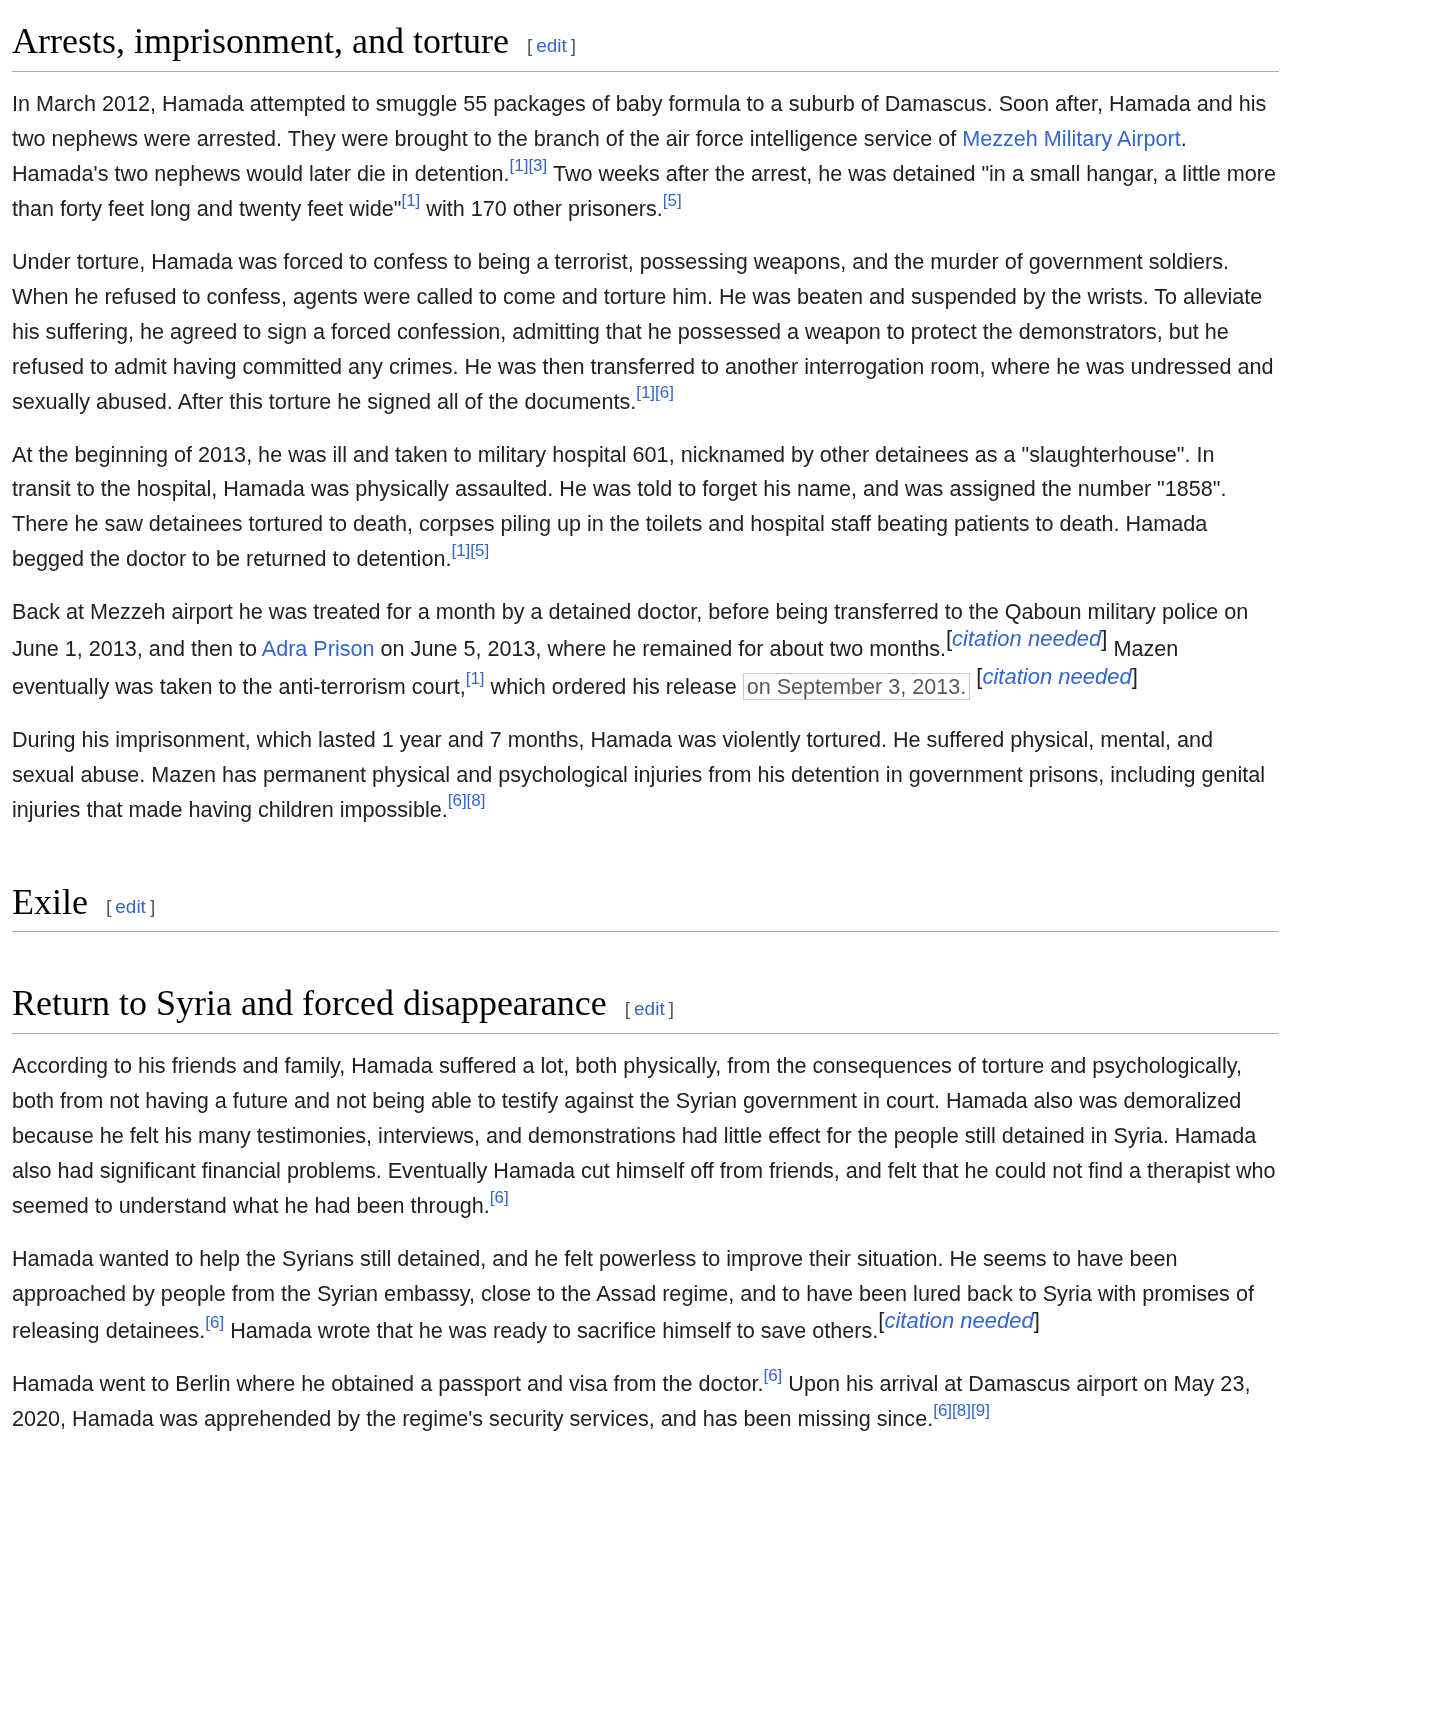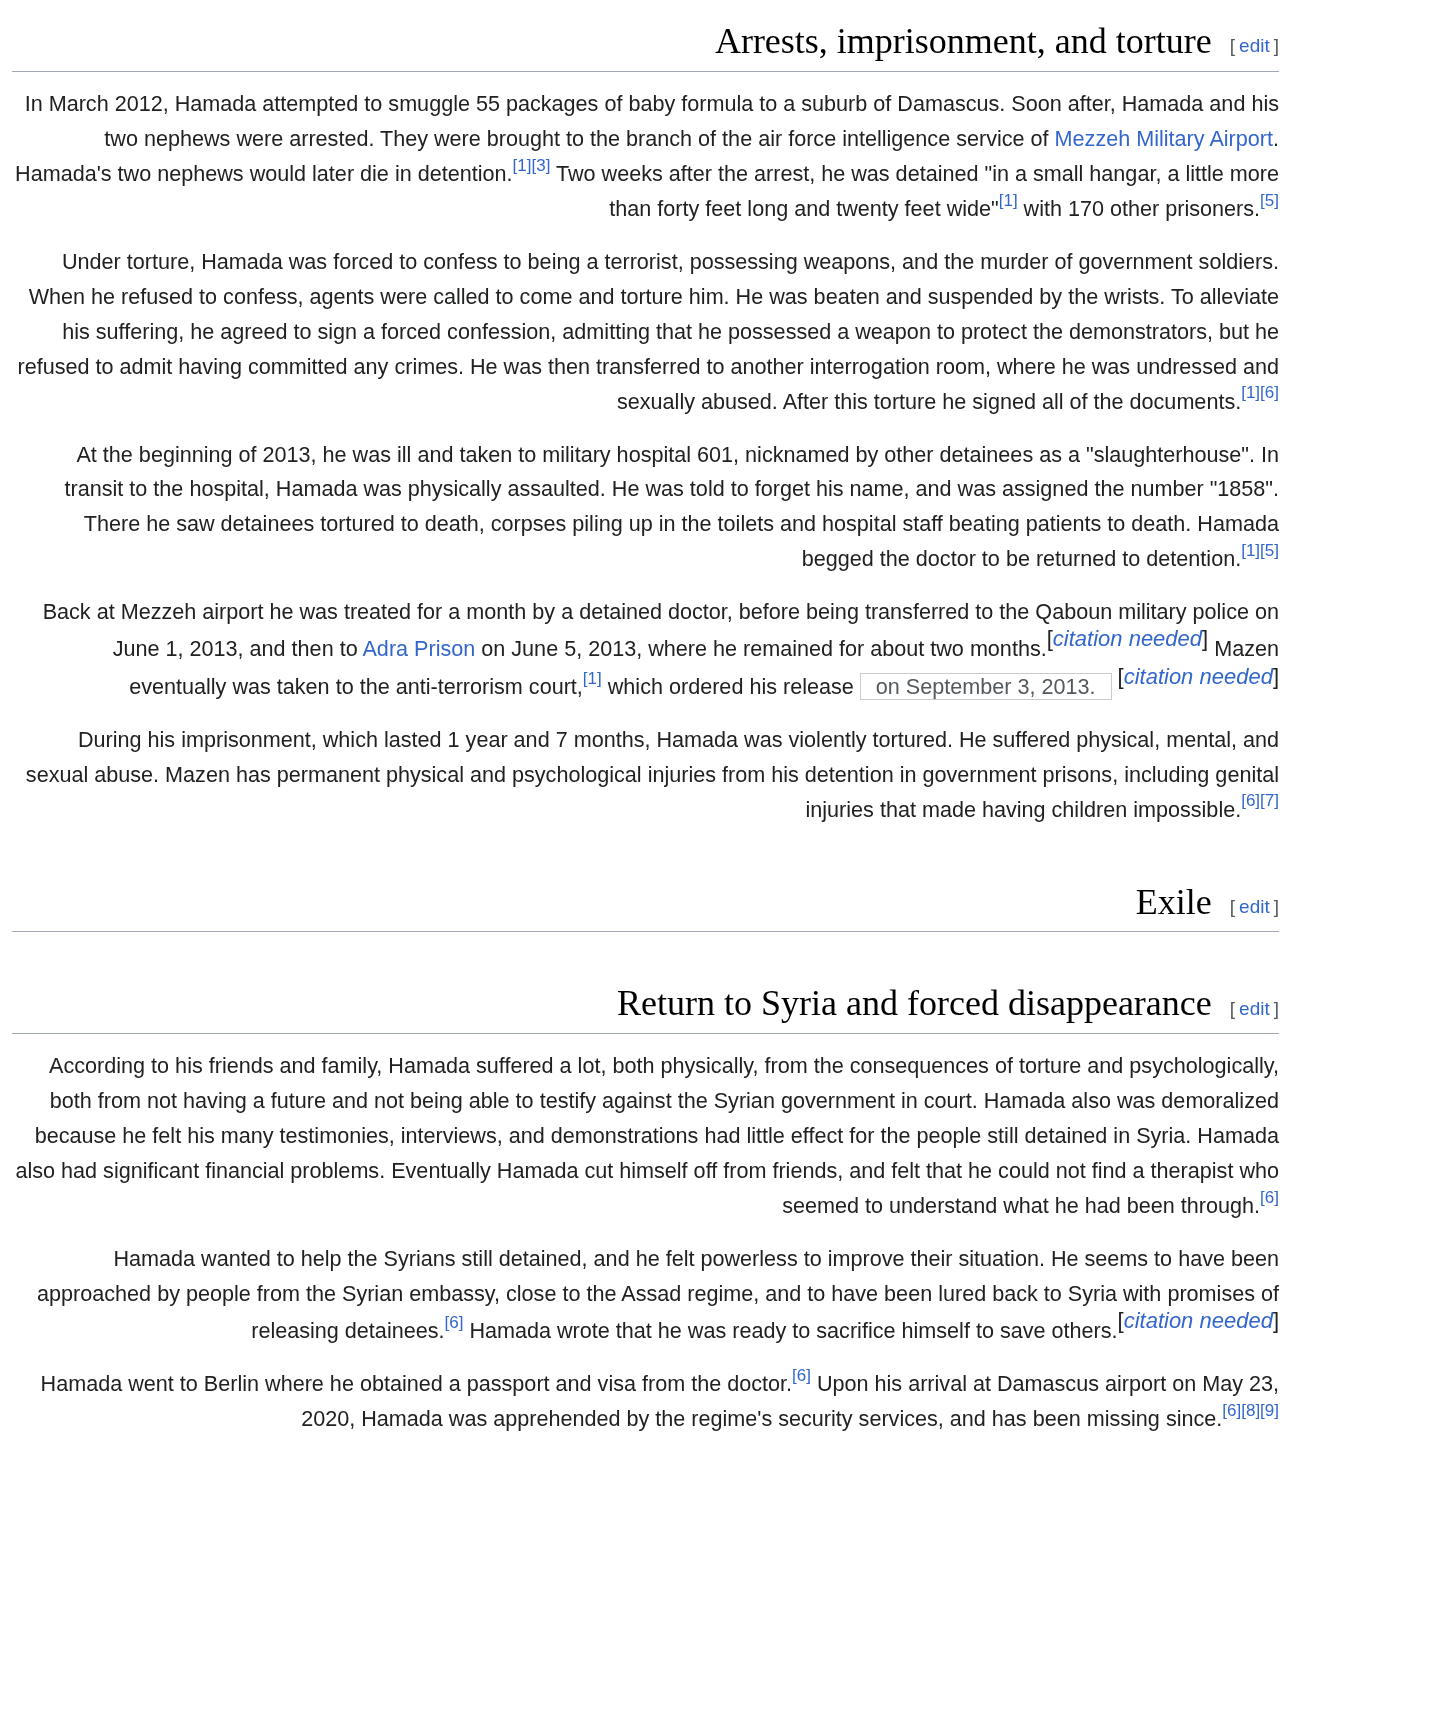--- a/index.html
+++ b/index.html
@@ -2,21 +2,21 @@
 <html><head>
 <meta charset="utf-8">
 <style>
   html, body { margin: 0; padding: 0; background: #ffffff; }
   body {
     width: 1433px;
     min-height: 1727px;
     font-family: "Liberation Sans", sans-serif;
     color: #202122;
   }
-  .content { padding: 0 154px 0 12px; width: 1267px; text-align: right; }
+  .content { padding: 0 154px 0 12px; width: 1267px; }
   h2 {
     font-family: "Liberation Serif", serif;
     font-weight: normal;
     font-size: 36px;
     line-height: 1.3;
     margin: 0;
     padding: 14px 0 6px 0;
     border-bottom: 1px solid #a2a9b1;
     color: #000;
   }
@@ -45,41 +45,41 @@
     vertical-align: super;
     position: relative;
     top: -2px;
   }
   sup .lnk { color: #3366cc; }
   sup.cn { font-size: 22px; color: #202122; }
   sup.cn i { color: #3366cc; }
   .boxed {
     border: 1px solid #c8ccd1;
     color: #54595d;
-    padding: 0 15px;
+    padding: 0 3px;
   }
 </style>
 </head>
 <body>
 
 <div class="content">
 
   <h2 class="first">
     <span>Arrests, imprisonment, and torture</span><span class="editsection">[<span class="lnk">edit</span>]</span>
   </h2>
 
   <p class="after-h"><span>In March 2012, Hamada attempted to smuggle 55 packages of baby formula to a suburb of Damascus. Soon after, Hamada and his two nephews were arrested. They were brought to the branch of the air force intelligence service of </span><a>Mezzeh Military Airport</a><span>. Hamada's two nephews would later die in detention.</span><sup><span class="lnk">[1][3]</span></sup><span> Two weeks after the arrest, he was detained "in a small hangar, a little more than forty feet long and twenty feet wide"</span><sup><span class="lnk">[1]</span></sup><span> with 170 other prisoners.</span><sup><span class="lnk">[5]</span></sup></p>
 
   <p><span>Under torture, Hamada was forced to confess to being a terrorist, possessing weapons, and the murder of government soldiers. When he refused to confess, agents were called to come and torture him. He was beaten and suspended by the wrists. To alleviate his suffering, he agreed to sign a forced confession, admitting that he possessed a weapon to protect the demonstrators, but he refused to admit having committed any crimes. He was then transferred to another interrogation room, where he was undressed and sexually abused. After this torture he signed all of the documents.</span><sup><span class="lnk">[1][6]</span></sup></p>
 
   <p><span>At the beginning of 2013, he was ill and taken to military hospital 601, nicknamed by other detainees as a "slaughterhouse". In transit to the hospital, Hamada was physically assaulted. He was told to forget his name, and was assigned the number "1858". There he saw detainees tortured to death, corpses piling up in the toilets and hospital staff beating patients to death. Hamada begged the doctor to be returned to detention.</span><sup><span class="lnk">[1][5]</span></sup></p>
 
   <p><span>Back at Mezzeh airport he was treated for a month by a detained doctor, before being transferred to the Qaboun military police on June 1, 2013, and then to </span><a>Adra Prison</a><span> on June 5, 2013, where he remained for about two months.</span><sup class="cn">[<i>citation needed</i>]</sup><span> Mazen eventually was taken to the anti-terrorism court,</span><sup><span class="lnk">[1]</span></sup><span> which ordered his release </span><span class="boxed">on September 3, 2013.</span> <sup class="cn">[<i>citation needed</i>]</sup></p>
 
-  <p><span>During his imprisonment, which lasted 1 year and 7 months, Hamada was violently tortured. He suffered physical, mental, and sexual abuse. Mazen has permanent physical and psychological injuries from his detention in government prisons, including genital injuries that made having children impossible.</span><sup><span class="lnk">[6][7]</span></sup></p>
+  <p><span>During his imprisonment, which lasted 1 year and 7 months, Hamada was violently tortured. He suffered physical, mental, and sexual abuse. Mazen has permanent physical and psychological injuries from his detention in government prisons, including genital injuries that made having children impossible.</span><sup><span class="lnk">[6][8]</span></sup></p>
 
   <h2 class="sec">
     <span>Exile</span><span class="editsection">[<span class="lnk">edit</span>]</span>
   </h2>
 
 
   <h2 class="sec">
     <span>Return to Syria and forced disappearance</span><span class="editsection">[<span class="lnk">edit</span>]</span>
   </h2>
 

